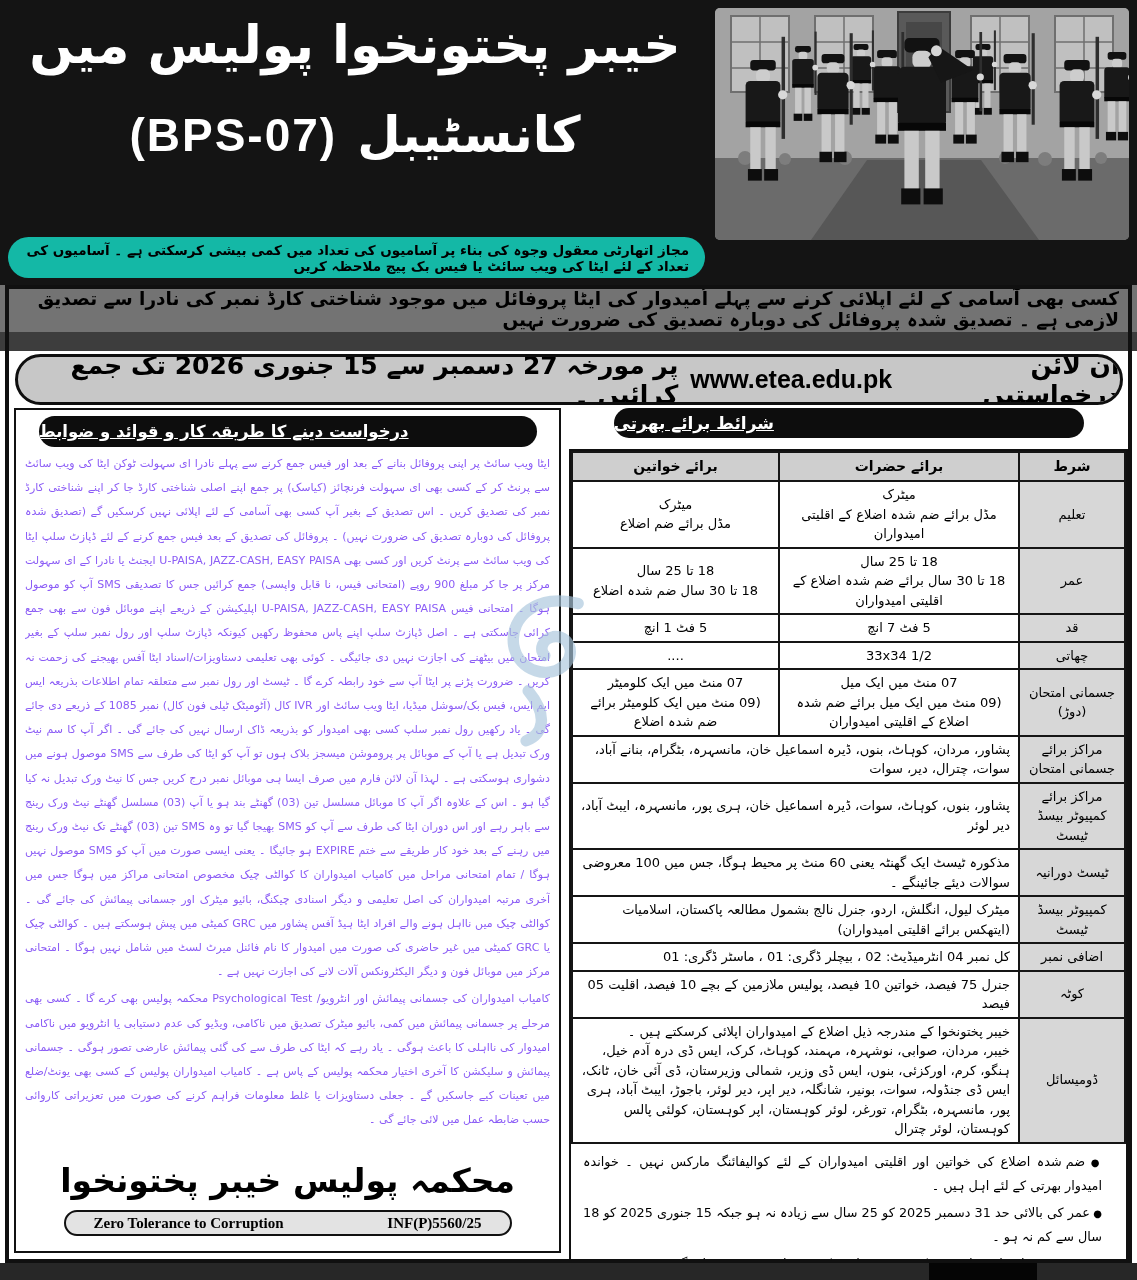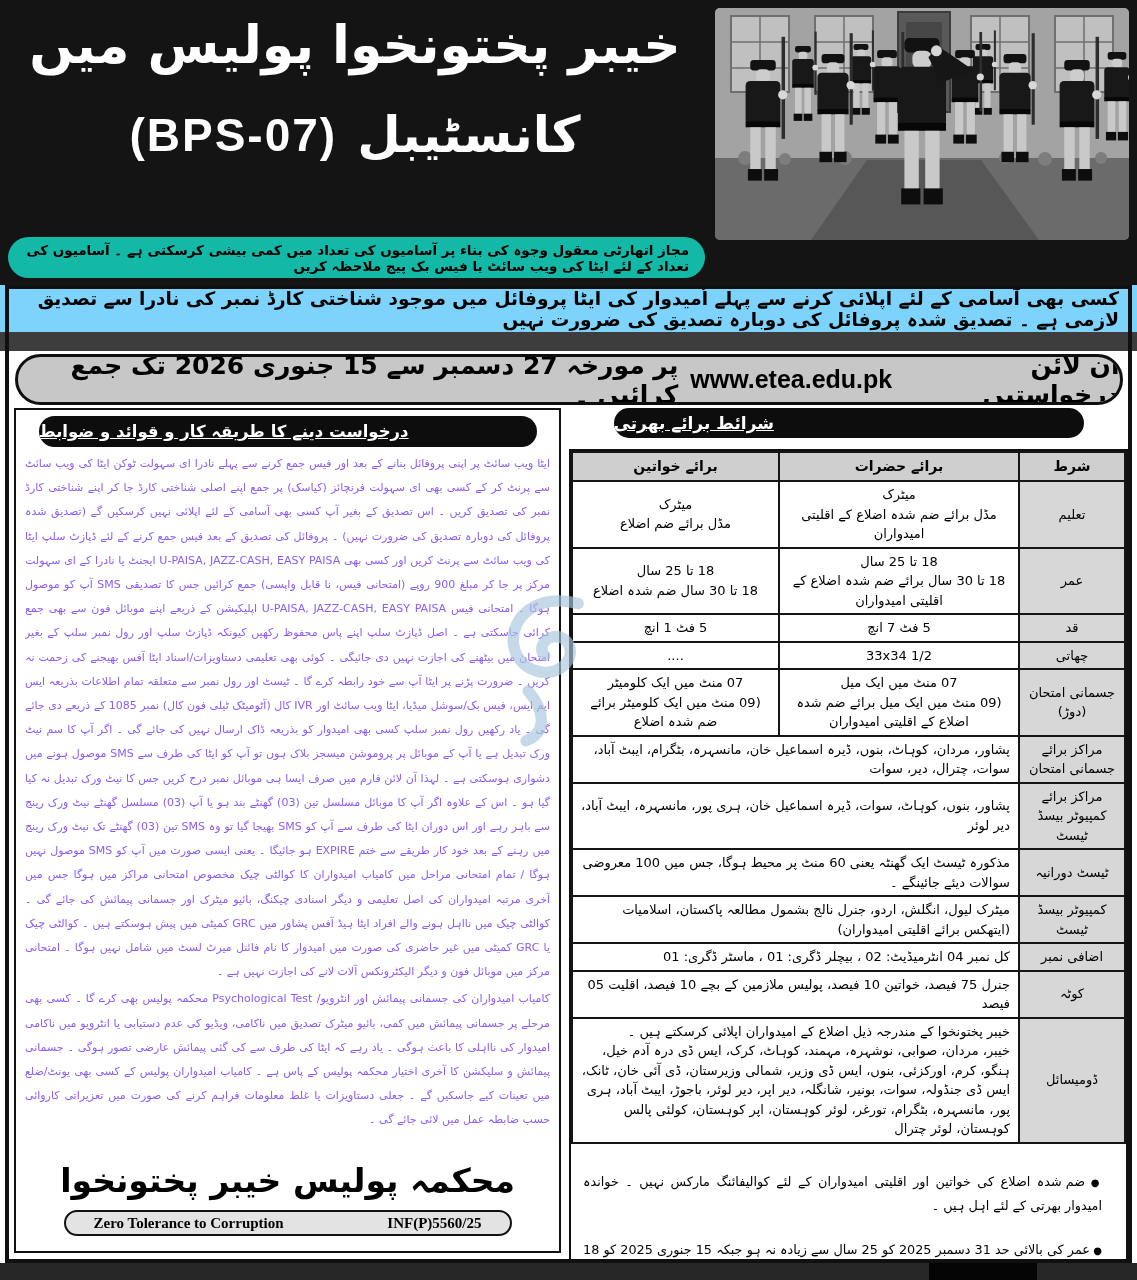--- a/index.html
+++ b/index.html
@@ -17,21 +17,21 @@
   .h3 { position: absolute; top: 188px; left: 25px; width: 660px; text-align: center;
         color: #fff; font-size: 25px; font-weight: bold; direction: rtl; }
   .header-pill { position: absolute; left: 8px; top: 237px; width: 697px; height: 41px;
         background: #14b8a6; border-radius: 21px; display: flex; align-items: center; justify-content: center;
         font-size: 13.5px; font-weight: bold; color: #000; direction: rtl; padding: 0 16px; overflow: hidden; }
   .photo { position: absolute; right: 8px; top: 8px; width: 414px; height: 232px;
         border-radius: 5px; overflow: hidden; background: #8a8a8a; }
   .photo svg { display: block; width: 100%; height: 100%; }
 
   
-  .notice-band { position: absolute; top: 285px; left: 0; width: 100%; height: 47px; background: #7dd3fc;
+  .notice-band { position: absolute; top: 285px; left: 0; width: 100%; height: 47px; background: #737373;
         display: flex; align-items: center; justify-content: center; direction: rtl;
         font-size: 18.5px; font-weight: bold; padding: 0 18px; overflow: hidden; }
   .sep-band { position: absolute; top: 332px; left: 0; width: 100%; height: 19px; background: #3d3d3d; }
   .apply-wrap { position: absolute; top: 351px; left: 0; width: 100%; height: 57px; background: #fff; }
   .apply-pill { margin: 3px auto 0; width: 1108px; height: 51px; background: #c7c7c7;
         border: 3px solid #0f0f0f; border-radius: 27px; direction: rtl;
         display: flex; align-items: center; justify-content: center; gap: 12px;
         font-size: 25px; font-weight: bold; overflow: hidden; }
   .apply-pill .url { font-family: "Liberation Sans", sans-serif; font-weight: bold; direction: ltr; }
 
@@ -61,21 +61,21 @@
   .req-wrap { border: 2.5px solid #111; height: calc(100% - 33px); overflow: hidden;
         direction: rtl; background: #fff; }
   table.req-table { width: 100%; border-collapse: collapse; table-layout: fixed; }
   table.req-table td { border: 2px solid #151515; padding: 3px 6px; font-size: 13px;
         line-height: 1.5; vertical-align: middle; text-align: center; white-space: pre-line; }
   td.lbl { background: #d7d7d7; font-size: 13.5px; }
   tr.head td { background: #cfcfcf; font-weight: bold; font-size: 14px; height: 27px; }
   tr.full td.txt { text-align: right; padding-right: 8px; }
   .req-bullets { list-style: none; padding: 6px 24px 6px 12px; direction: rtl;
         font-size: 12.8px; line-height: 1.88; text-align: justify; }
-  .req-bullets li { margin-bottom: 3px; margin-top: 20px; }
+  .req-bullets li { margin-bottom: 3px; }
   .req-bullets li::before { content: "●  "; font-size: 10px; }
 
   
   .watermark { position: absolute; left: 497px; top: 590px; width: 104px; height: 158px;
         z-index: 1; pointer-events: none; opacity: 0.65; }
 
   
   .bottom-strip { position: absolute; left: 0; bottom: 0; width: 100%; height: 17px; background: #272727; }
   .bottom-strip .patch { position: absolute; right: 100px; top: 0; width: 108px; height: 100%; background: #050505; }
 </style>
@@ -239,21 +239,21 @@
             <tr>
               <td class="lbl">جسمانی امتحان
 (دوڑ)</td>
               <td>07 منٹ میں ایک میل
 (09 منٹ میں ایک میل برائے ضم شدہ اضلاع کے اقلیتی امیدواران</td>
               <td>07 منٹ میں ایک کلومیٹر
 (09 منٹ میں ایک کلومیٹر برائے ضم شدہ اضلاع</td>
             </tr>
             <tr class="full">
               <td class="lbl">مراکز برائے جسمانی امتحان</td>
-              <td class="txt" colspan="2">پشاور، مردان، کوہاٹ، بنوں، ڈیرہ اسماعیل خان، مانسہرہ، بٹگرام، ایبٹ آباد، سوات، چترال، دیر، سوات</td>
+              <td class="txt" colspan="2">پشاور، مردان، کوہاٹ، بنوں، ڈیرہ اسماعیل خان، مانسہرہ، بٹگرام، بنانے آباد، سوات، چترال، دیر، سوات</td>
             </tr>
             <tr class="full">
               <td class="lbl">مراکز برائے کمپیوٹر بیسڈ ٹیسٹ</td>
               <td class="txt" colspan="2">پشاور، بنوں، کوہاٹ، سوات، ڈیرہ اسماعیل خان، ہری پور، مانسہرہ، ایبٹ آباد، دیر لوئر</td>
             </tr>
             <tr class="full">
               <td class="lbl">ٹیسٹ دورانیہ</td>
               <td class="txt" colspan="2">مذکورہ ٹیسٹ ایک گھنٹہ یعنی 60 منٹ پر محیط ہوگا، جس میں 100 معروضی سوالات دیئے جائینگے ۔</td>
             </tr>
             <tr class="full">

